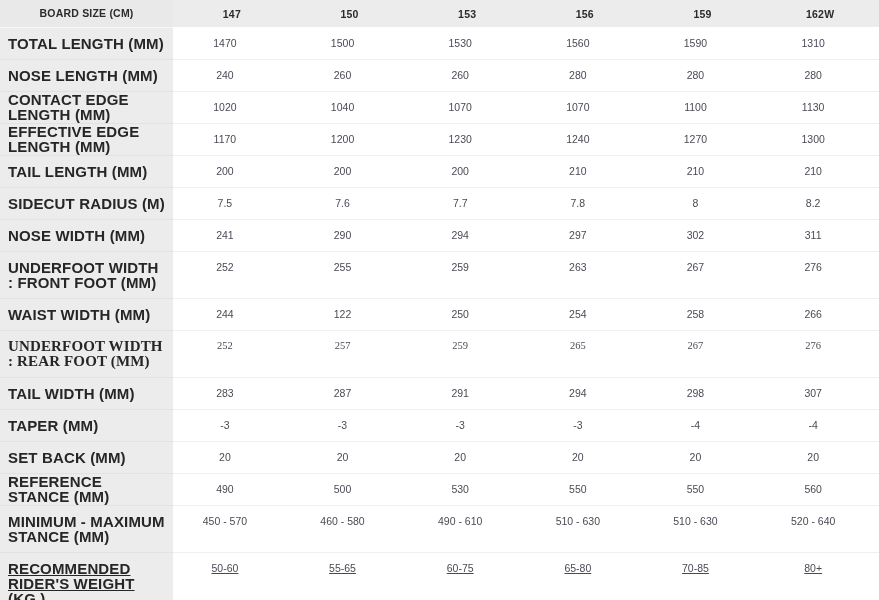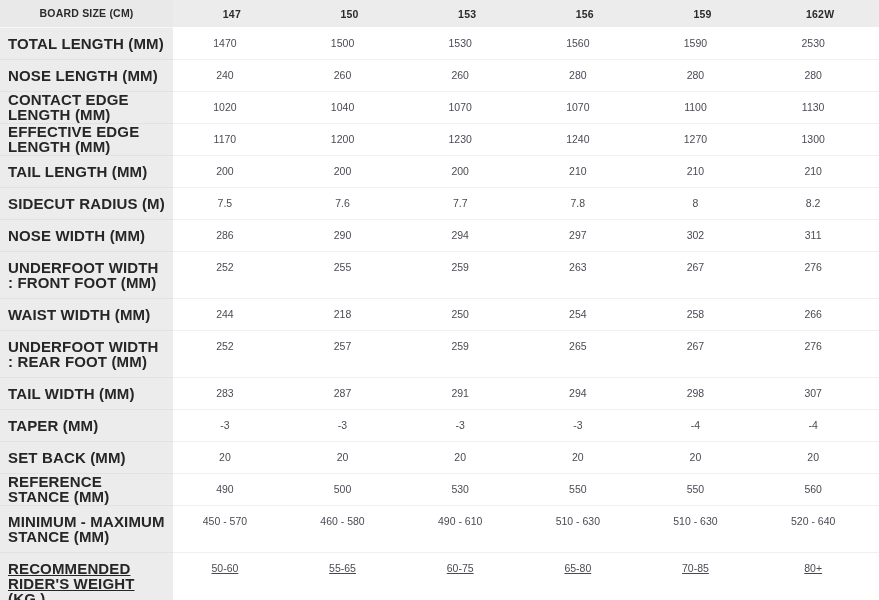--- a/index.html
+++ b/index.html
@@ -107,21 +107,21 @@
     </tr>
   </thead>
   <tbody id="table-body">
       <tr style="height: 32px;">
         <th class="label-cell">TOTAL LENGTH (MM)</th>
         <td class="data-cell">1470</td>
         <td class="data-cell">1500</td>
         <td class="data-cell">1530</td>
         <td class="data-cell">1560</td>
         <td class="data-cell">1590</td>
-        <td class="data-cell">2530</td>
+        <td class="data-cell">1310</td>
       </tr>
       <tr style="height: 32px;">
         <th class="label-cell">NOSE LENGTH (MM)</th>
         <td class="data-cell">240</td>
         <td class="data-cell">260</td>
         <td class="data-cell">260</td>
         <td class="data-cell">280</td>
         <td class="data-cell">280</td>
         <td class="data-cell">280</td>
       </tr>
@@ -156,46 +156,46 @@
         <th class="label-cell">SIDECUT RADIUS (M)</th>
         <td class="data-cell">7.5</td>
         <td class="data-cell">7.6</td>
         <td class="data-cell">7.7</td>
         <td class="data-cell">7.8</td>
         <td class="data-cell">8</td>
         <td class="data-cell">8.2</td>
       </tr>
       <tr style="height: 32px;">
         <th class="label-cell">NOSE WIDTH (MM)</th>
-        <td class="data-cell">286</td>
+        <td class="data-cell">241</td>
         <td class="data-cell">290</td>
         <td class="data-cell">294</td>
         <td class="data-cell">297</td>
         <td class="data-cell">302</td>
         <td class="data-cell">311</td>
       </tr>
       <tr class="tall" style="height: 47px;">
         <th class="label-cell">UNDERFOOT WIDTH : FRONT FOOT (MM)</th>
         <td class="data-cell">252</td>
         <td class="data-cell">255</td>
         <td class="data-cell">259</td>
         <td class="data-cell">263</td>
         <td class="data-cell">267</td>
         <td class="data-cell">276</td>
       </tr>
       <tr style="height: 32px; padding-left: 16px;">
         <th class="label-cell">WAIST WIDTH (MM)</th>
         <td class="data-cell">244</td>
-        <td class="data-cell">218</td>
+        <td class="data-cell">122</td>
         <td class="data-cell">250</td>
         <td class="data-cell">254</td>
         <td class="data-cell">258</td>
         <td class="data-cell">266</td>
       </tr>
-      <tr class="tall" style="height: 47px;">
+      <tr class="tall" style="height: 47px; font-family: Liberation Serif, serif;">
         <th class="label-cell">UNDERFOOT WIDTH : REAR FOOT (MM)</th>
         <td class="data-cell">252</td>
         <td class="data-cell">257</td>
         <td class="data-cell">259</td>
         <td class="data-cell">265</td>
         <td class="data-cell">267</td>
         <td class="data-cell">276</td>
       </tr>
       <tr style="height: 32px;">
         <th class="label-cell">TAIL WIDTH (MM)</th>

